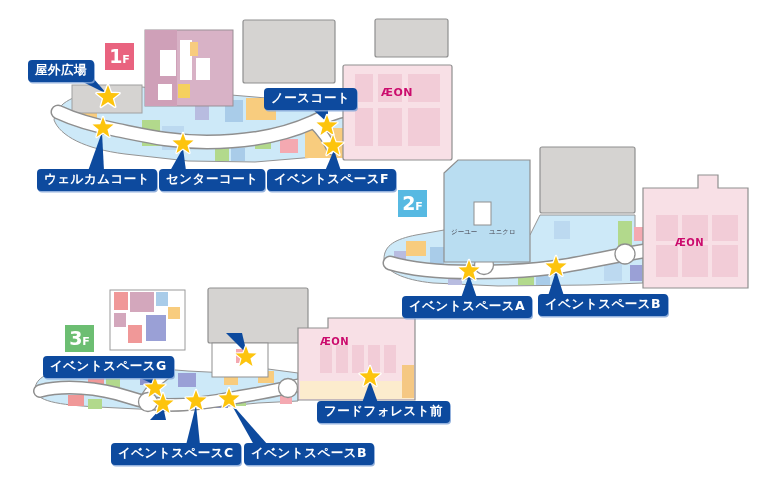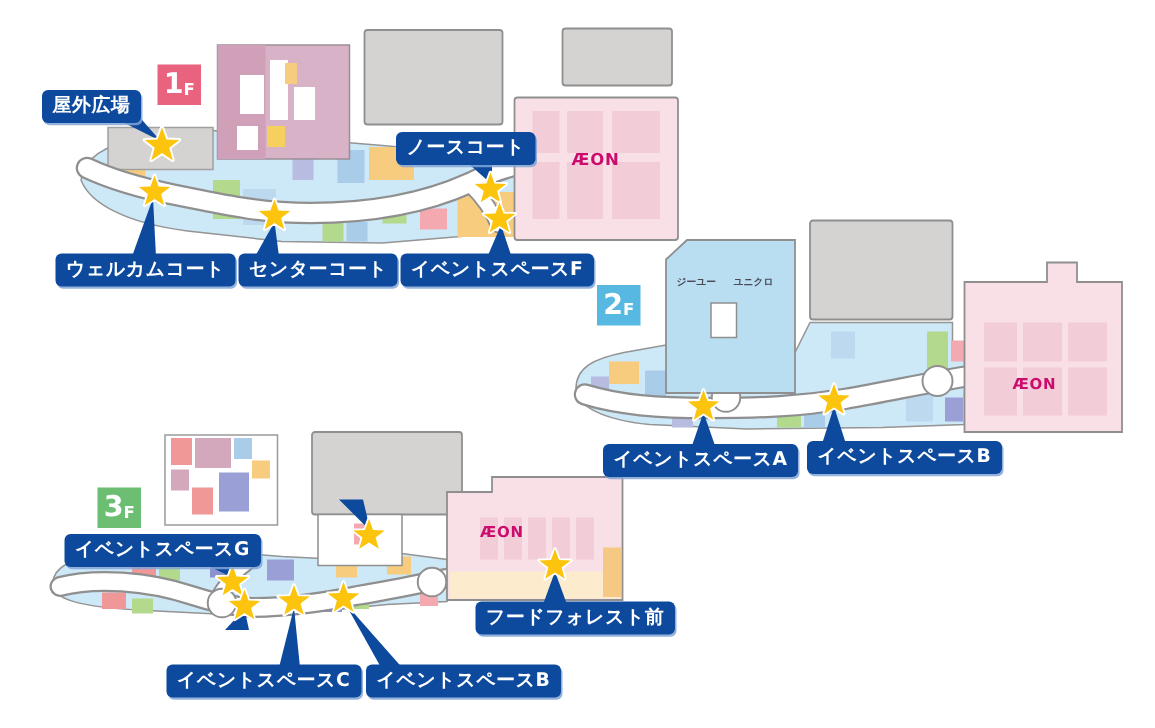--- a/index.html
+++ b/index.html
@@ -12,23 +12,23 @@
     border-radius:4px;white-space:nowrap;letter-spacing:.5px;z-index:30;
     box-shadow:1px 1.5px 0 rgba(130,165,215,.85);}
   .floor-badge{position:absolute;width:29px;height:27px;display:flex;align-items:center;
     justify-content:center;color:#fff;font-weight:bold;z-index:30;}
   .badge-num{font-size:19px;line-height:1;}
   .badge-f{font-size:11px;margin-top:5px;}
   .badge-1f{background:#e9637f;}
   .badge-2f{background:#57b9e2;}
   .badge-3f{background:#6cbe72;}
   .aeon-logo{position:absolute;color:#cb0c6d;font-weight:bold;font-size:11px;
-    letter-spacing:.5px;z-index:10;line-height:1;margin-top:14px;}
-  .store-name{position:absolute;color:#4a4a55;font-weight:bold;font-size:6.5px;
-    z-index:10;line-height:1;}
+    letter-spacing:.5px;z-index:10;line-height:1;}
+  .store-name{position:absolute;color:#4a4a55;font-weight:normal;font-size:6.5px;
+    z-index:10;line-height:1;margin-top:44px;}
   .star{fill:#fdc40d;stroke:#ffffff;stroke-width:2.4;paint-order:stroke;stroke-linejoin:round;}
   .tail{fill:#0d4a9e;}
   .corr-edge{fill:none;stroke:#8f8f8f;stroke-linecap:round;stroke-linejoin:round;}
   .corr-fill{fill:none;stroke:#ffffff;stroke-linecap:round;stroke-linejoin:round;}
   .circ{fill:#fff;stroke:#8f8f8f;stroke-width:1.3;}
 </style>
 </head>
 <body>
 
 <div id="stage">

